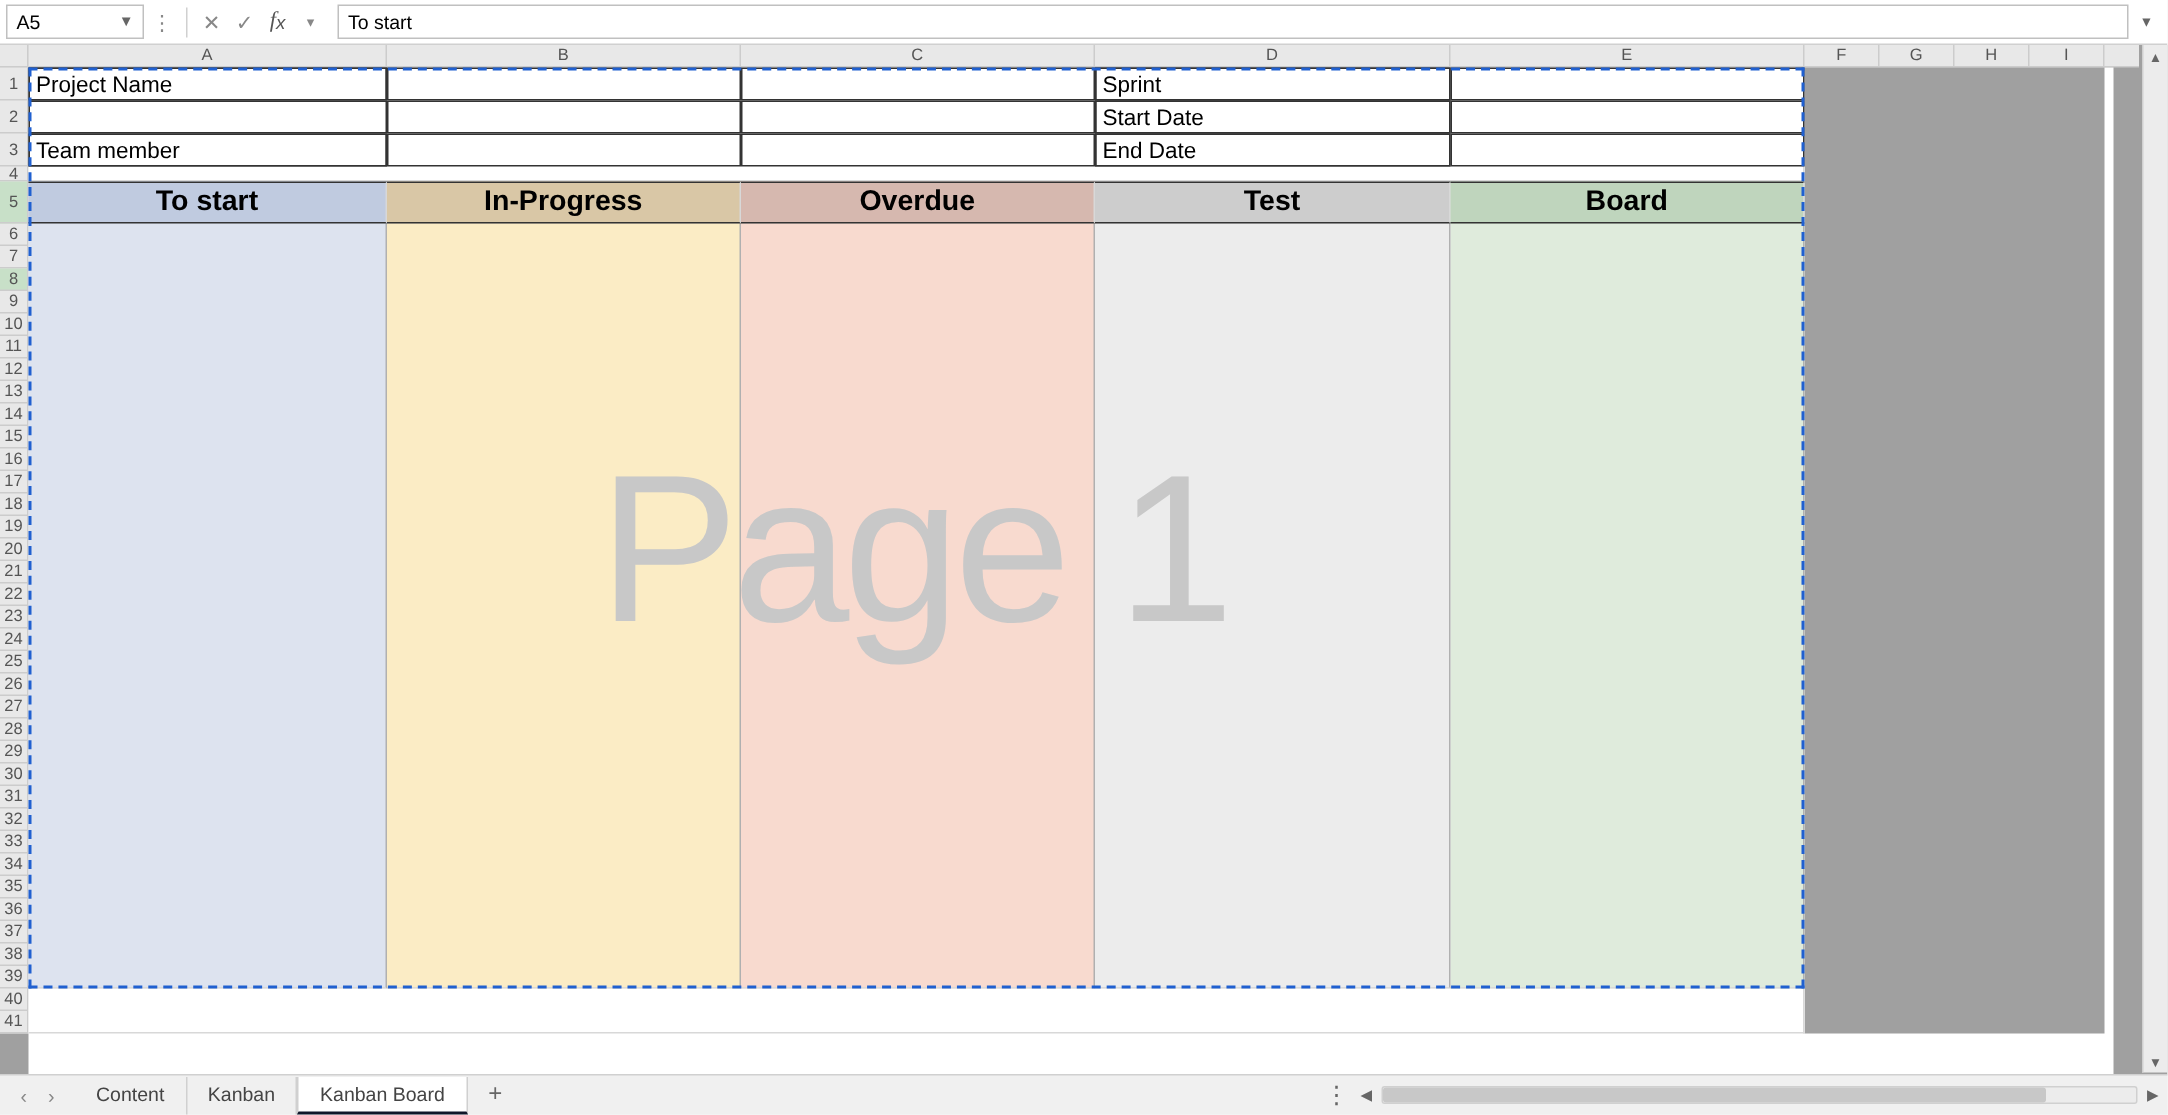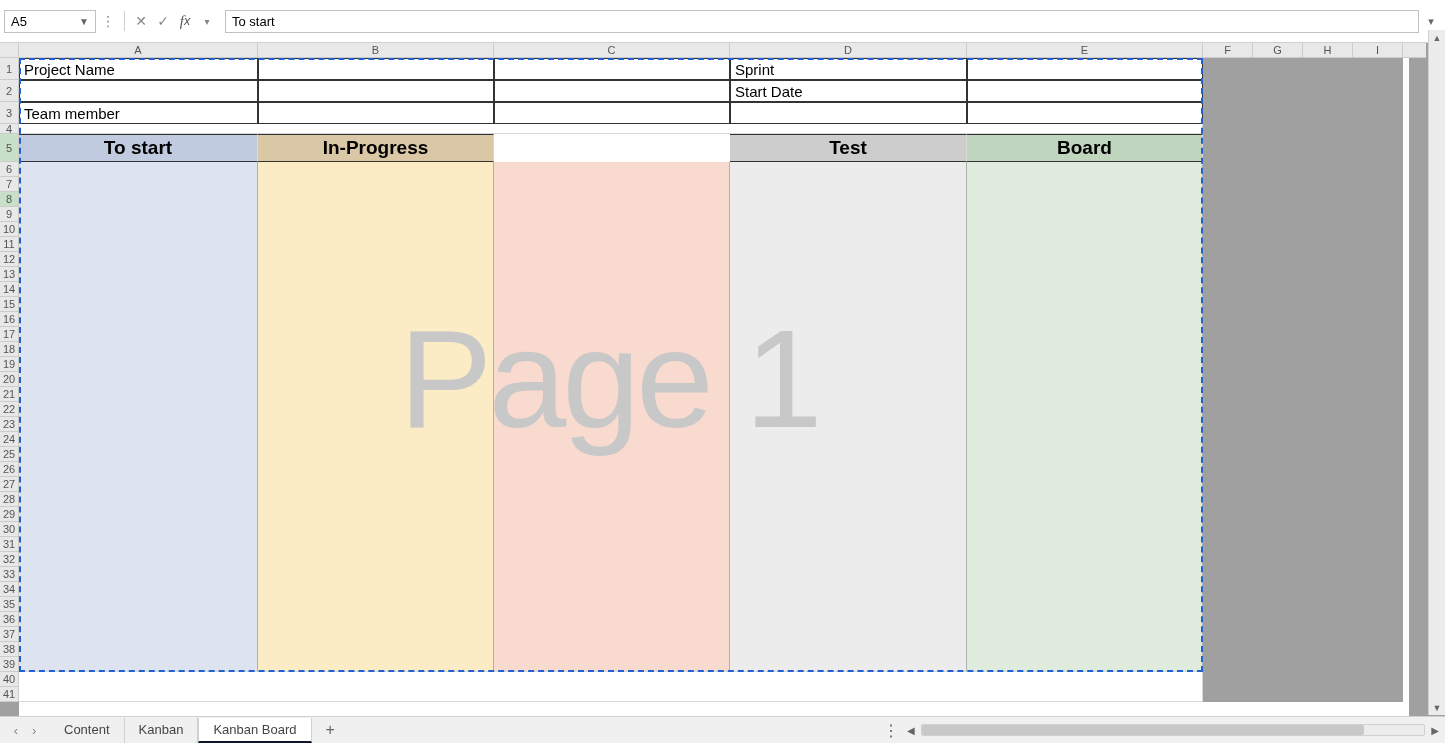--- a/index.html
+++ b/index.html
@@ -1,18 +1,18 @@
 <!DOCTYPE html>
 <html><head>
 <meta charset="utf-8">
 <style>
 * { box-sizing: border-box; margin: 0; padding: 0; font-family: Arial, sans-serif; }
 body { background: #f0f0f0; overflow: hidden; width: 1445px; height: 743px; }
 
-.formula-bar { display: flex; align-items: center; background: #fff; height: 43px; border-bottom: 1px solid #d0d0d0; padding: 0 4px; gap: 2px; }
+.formula-bar { display: flex; align-items: center; background: #fff; height: 30px; border-bottom: 1px solid #d0d0d0; padding: 0 4px; gap: 2px; }
 .name-box { width: 92px; height: 23px; border: 1px solid #c0c0c0; background: #fff; padding: 0 6px; font-size: 13px; display: flex; align-items: center; justify-content: space-between; }
 .name-box .chev { font-size: 10px; color: #666; }
 .fb-divider { width: 1px; height: 20px; background: #d0d0d0; margin: 0 4px; }
 .fb-btn { width: 20px; height: 20px; display: flex; align-items: center; justify-content: center; color: #888; font-size: 14px; cursor: default; }
 .fb-btn.fx { font-style: italic; font-family: Georgia, serif; font-size: 15px; color: #555; }
 .fb-input { flex: 1; height: 23px; border: 1px solid #c0c0c0; padding: 0 6px; font-size: 13px; display: flex; align-items: center; margin-left: 6px; }
 .fb-expand { width: 20px; display: flex; align-items: center; justify-content: center; color: #666; font-size: 11px; }
 
 .sheet-container { position: relative; height: 686px; background: #a0a0a0; }
 
@@ -146,22 +146,24 @@
         <div class="cell b" style="left: 711px; top: 0px; width: 237px; height: 22px;"></div>
         <div class="cell b" style="left: 711px; top: 22px; width: 237px; height: 22px;"></div>
         <div class="cell b" style="left: 711px; top: 44px; width: 237px; height: 22px;"></div>
         <div class="cell b" style="left: 948px; top: 0px; width: 236px; height: 22px;"></div>
         <div class="cell b" style="left: 948px; top: 22px; width: 236px; height: 22px;"></div>
         <div class="cell b" style="left: 948px; top: 44px; width: 236px; height: 22px;"></div>
         <div class="cell b" style="left: 0px; top: 0px; width: 239px; height: 22px;">Project Name</div>
         <div class="cell b" style="left: 0px; top: 44px; width: 239px; height: 22px;">Team member</div>
         <div class="cell b" style="left: 711px; top: 0px; width: 237px; height: 22px;">Sprint</div>
         <div class="cell b" style="left: 711px; top: 22px; width: 237px; height: 22px;">Start Date</div>
+        <div class="cell b" style="left: 711px; top: 44px; width: 237px; height: 22px;">End Date</div>
         <div class="cell hdr" style="left: 0px; top: 76px; width: 239px; height: 28px; background: rgb(192, 203, 224); border-top: 1px solid rgb(51, 51, 51); border-bottom: 1px solid rgb(51, 51, 51);">To start</div>
         <div class="cell hdr" style="left: 239px; top: 76px; width: 236px; height: 28px; background: rgb(217, 199, 166); border-top: 1px solid rgb(51, 51, 51); border-bottom: 1px solid rgb(51, 51, 51);">In-Progress</div>
+        <div class="cell hdr" style="left: 475px; top: 76px; width: 236px; height: 28px; background: rgb(214, 184, 175); border-top: 1px solid rgb(51, 51, 51); border-bottom: 1px solid rgb(51, 51, 51);">Overdue</div>
         <div class="cell hdr" style="left: 711px; top: 76px; width: 237px; height: 28px; background: rgb(205, 205, 205); border-top: 1px solid rgb(51, 51, 51); border-bottom: 1px solid rgb(51, 51, 51);">Test</div>
         <div class="cell hdr" style="left: 948px; top: 76px; width: 236px; height: 28px; background: rgb(191, 213, 189); border-top: 1px solid rgb(51, 51, 51); border-bottom: 1px solid rgb(51, 51, 51);">Board</div>
         <div class="page-border" style="left: 0px; top: 0px; width: 1184px; height: 614px;"></div>
         <div class="page-wm">Page 1</div>
       </div>
   </div>
 </div>
 
 <div class="vscroll">
   <div class="arr">▲</div>

